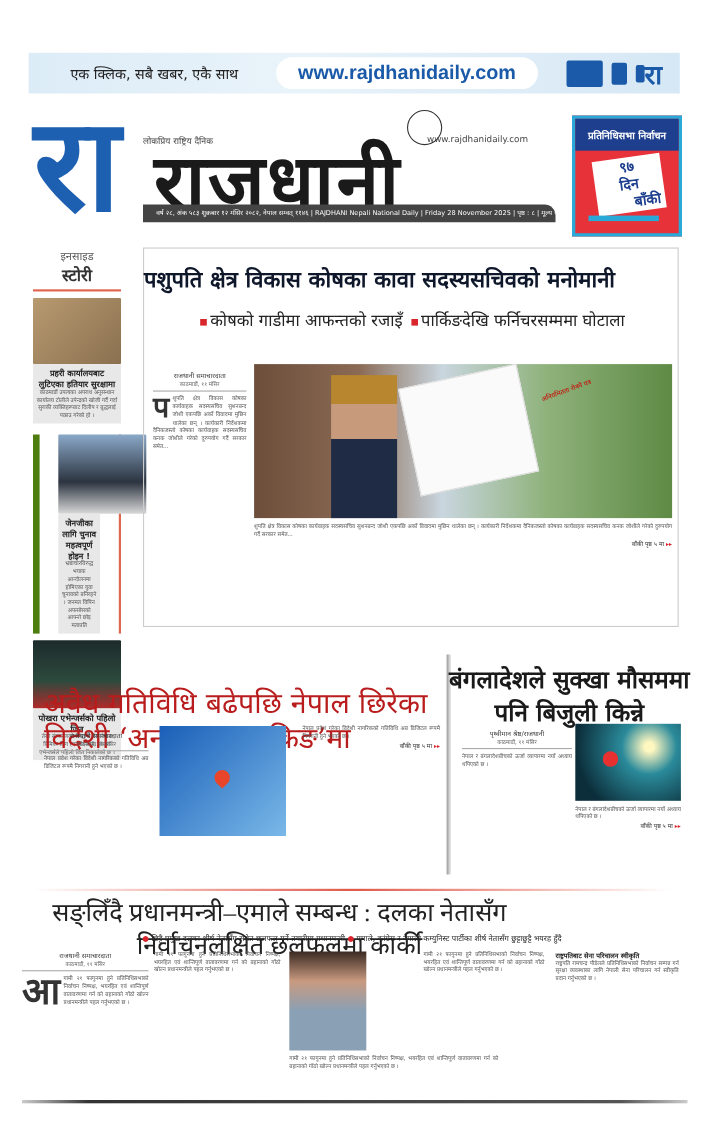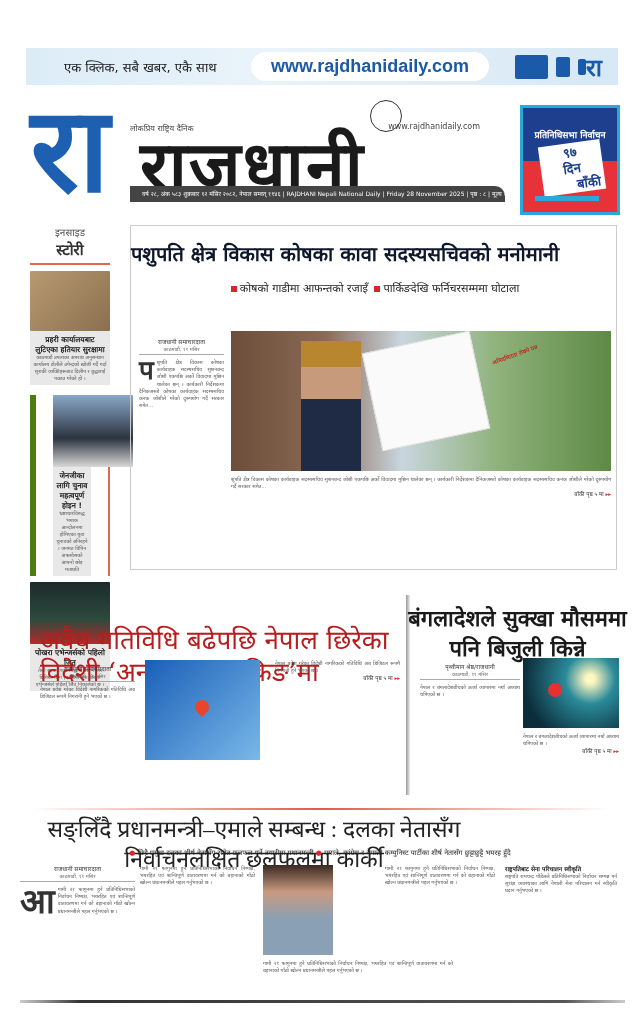--- a/index.html
+++ b/index.html
@@ -10,33 +10,33 @@
 .dev{display:inline-block;background:#1a5aa8;margin-left:8px;border-radius:2px}
 .topband .r{margin-left:auto;margin-right:16px;color:#1a5aa8;font-size:24px;font-weight:bold}
 .logo-r{position:absolute;left:20px;top:95px;width:100px;height:125px;color:#1d5fb0;font-size:118px;font-weight:bold;line-height:110px;text-align:center}
 .masthead{position:absolute;left:130px;top:100px;width:380px;height:110px}
 .mh-tag{position:absolute;left:0;top:22px;font-size:8px;color:#444}
 .mh-url{position:absolute;right:30px;top:22px;font-size:8px;color:#444}
 .mh-emblem{position:absolute;left:240px;top:0;width:32px;height:32px;border-radius:50%;border:1px solid #333}
 .mh-title{position:absolute;left:10px;top:30px;font-size:70px;font-weight:bold;color:#1a1a1a;letter-spacing:2px;line-height:76px;font-family:Liberation Serif, serif}
 .mh-strip{position:absolute;left:0;top:86px;width:375px;height:16px;background:#444;border-radius:0 10px 0 0;color:#fff;font-size:6px;line-height:16px;padding-left:12px;white-space:nowrap;overflow:hidden}
 .election{position:absolute;left:520px;top:105px;width:100px;height:110px;background:#e8323a;border:3px solid #2aa8d8}
-.election .hd{background:#1d3f8e;color:#fff;font-size:9px;text-align:center;padding:20px 0;font-weight:bold}
+.election .hd{background:#1d3f8e;color:#fff;font-size:9px;text-align:center;padding:8px 0;font-weight:bold}
 .election .card{position:absolute;left:18px;top:35px;width:62px;height:50px;background:#fff;transform:rotate(-8deg);font-size:13px;font-weight:bold;color:#1d3f8e;text-align:center;line-height:16px;padding-top:2px}
 .election .bar{position:absolute;left:12px;top:88px;width:64px;height:5px;background:#2aa8d8}
 .sidebar{position:absolute;left:30px;top:225px;width:80px;height:360px}
 .sb-head{text-align:center;font-size:10px;color:#555;border-bottom:2px solid #e06850;padding-bottom:4px}
 .sb-head b{display:block;font-size:15px;color:#333}
 .sb-img{width:80px;margin-top:6px;border-radius:1px}
 .sb-cap{background:#e8e8e8;padding:3px;text-align:center}
 .sb-cap h4{font-size:7.5px;color:#222}
 .sb-cap p{font-size:5px;color:#555;line-height:7px}
 .main{position:absolute;left:130px;top:225px;width:487px;height:345px;border:1px solid #ccc}
 .headline{text-align:left;font-size:20px;font-weight:bold;line-height:40px;margin-top:8px;color:#0f172a;font-family:"DejaVu Serif",serif}
-.subheads{text-align:center;font-size:11px;margin-top:6px;color:#222}
+.subheads{text-align:center;font-size:15px;margin-top:6px;color:#222}
 .subheads .dot{display:inline-block;width:6px;height:6px;background:#d8262c;margin:0 3px}
 .byline{font-size:6px;text-align:center;color:#333;border-bottom:1px solid #aaa;padding-bottom:2px}
 .byline small{display:block;font-size:5px;color:#666}
 .col{font-size:5px;line-height:7.2px;color:#555;text-align:justify}
 .dropcap{float:left;font-size:26px;line-height:22px;margin-right:3px;color:#333;font-weight:bold}
 .main-photo{position:absolute;left:100px;top:105px;width:380px;height:140px;background:linear-gradient(90deg,#6d4e3a 0%,#8a6a55 25%,#c9d6df 45%,#8fb27b 70%,#5e8a45 100%)}
 .face{position:absolute;left:70px;top:10px;width:60px;height:130px;background:linear-gradient(#b8862e 0 20%,#c79a7b 20% 45%,#1f2a44 45%)}
 .letter{position:absolute;left:140px;top:10px;width:110px;height:100px;background:#fafafa;transform:rotate(-12deg);border:1px solid #ddd}
 .cont{font-size:5.5px;color:#333;text-align:right}
 .cont span{color:#d8262c}

